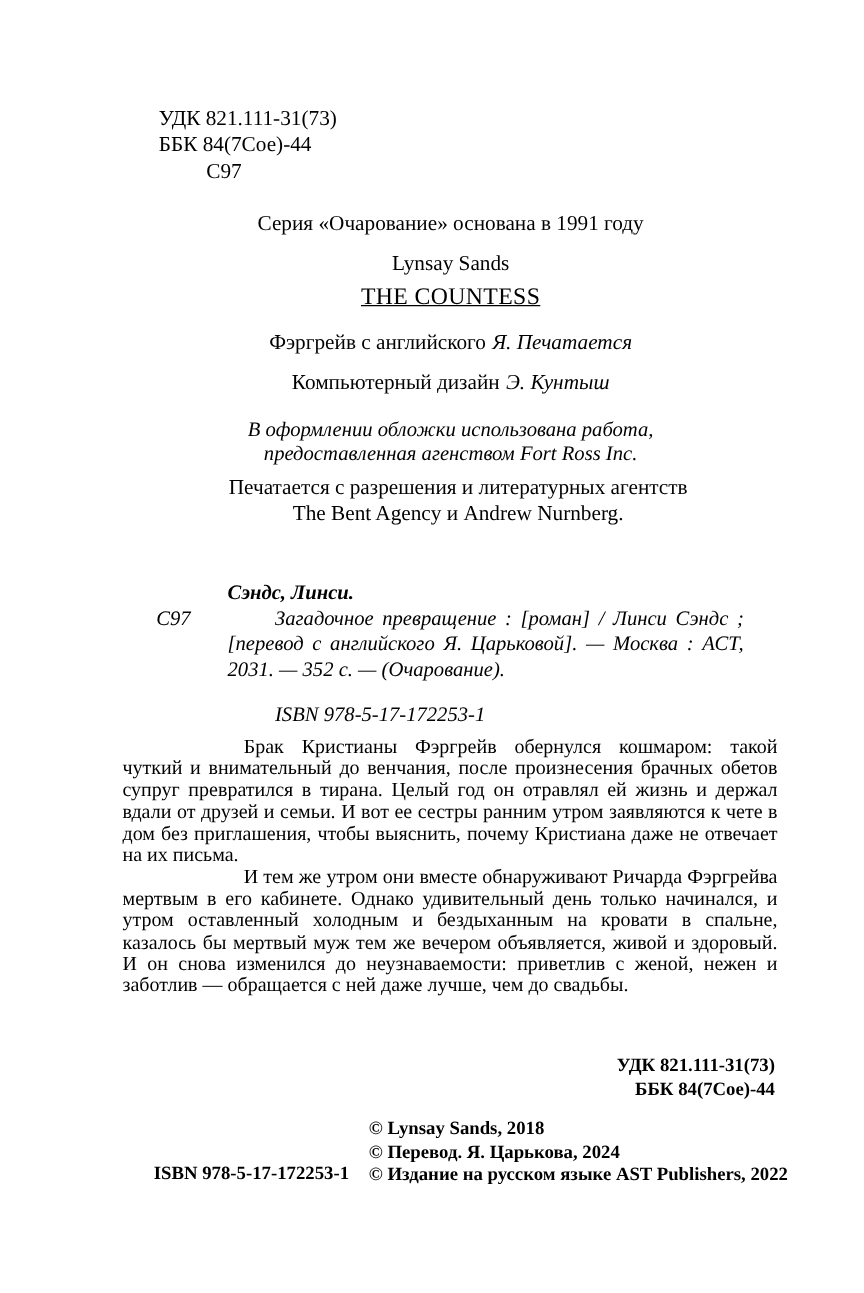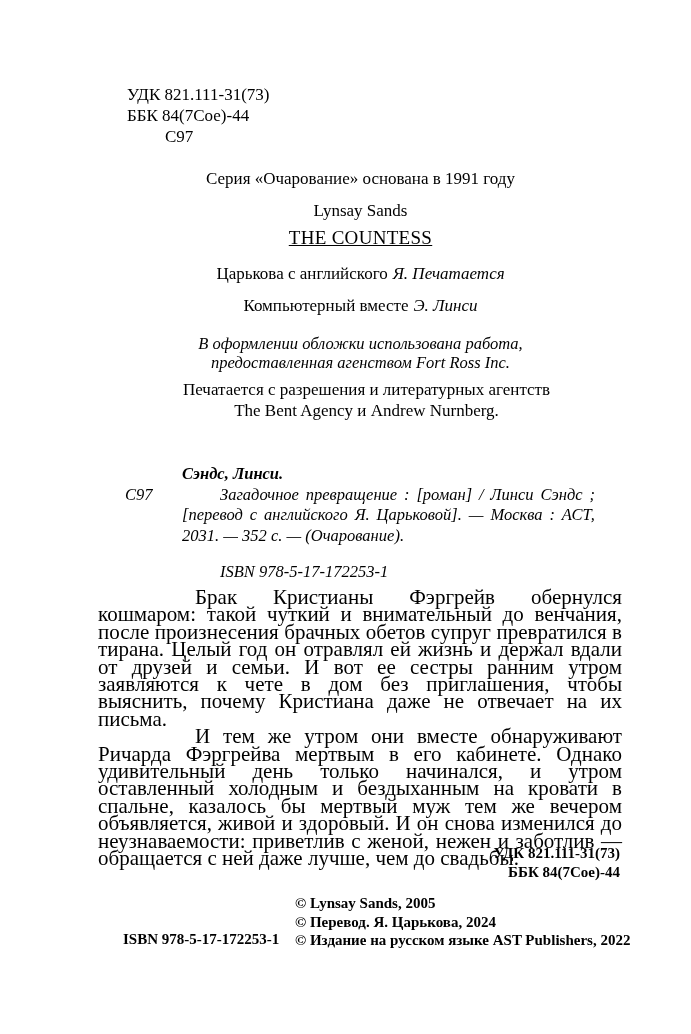--- a/index.html
+++ b/index.html
@@ -28,21 +28,21 @@
   .cover-note       { top:334px; font-size:16.5px; font-style:italic; line-height:19px; }
   .rights-note      { top:379px; font-size:17px; line-height:21px;padding-left:12px; }
 
   .catalog { left:110px; top:464px; width:470px; font-size:16.5px; line-height:20.5px;font-style:italic; }
   .catalog-author { margin-left:57px; font-weight:bold; }
   .catalog-row  { display:flex; }
   .catalog-sign { width:57px; flex:none; }
   .catalog-entry { flex:1; text-align:justify; text-indent:38px; }
   .catalog-isbn { margin-top:16px; margin-left:95px; }
 
-  .annotation { left:83px; top:589px; width:524px; font-size:21px; line-height:17.4px; text-align:justify; hyphens:manual; }
+  .annotation { left:83px; top:589px; width:524px; font-size:16px; line-height:17.4px; text-align:justify; hyphens:manual; }
   .annotation p { text-indent:97px; }
 
   .footer-codes { left:83px; top:844px; width:522px; text-align:right; font-weight:bold; font-size:15px; line-height:18.5px; }
 
   .copyright-block { left:280px; top:894px; font-weight:bold; font-size:15px; line-height:18.5px; }
   .copyright-isbn  { left:108px; top:931px; font-weight:bold; font-size:15px; }
 </style>
 </head>
 <body>
 
@@ -54,25 +54,25 @@
     <div class="sign">С97</div>
   </div>
 
   <div class="abs center series-line">Серия «Очарование» основана в 1991 году</div>
 
   <div class="abs center orig-author">Lynsay Sands</div>
 
   <div class="abs center orig-title">THE COUNTESS</div>
 
   <div class="abs center translation-line">
-    <span>Царькова с английского</span><span class="credit-name">Я. Печатается</span>
+    <span>Фэргрейв с английского</span><span class="credit-name">Я. Печатается</span>
   </div>
 
   <div class="abs center design-line">
-    <span>Компьютерный вместе</span><span class="credit-name">Э. Линси</span>
+    <span>Компьютерный дизайн</span><span class="credit-name">Э. Кунтыш</span>
   </div>
 
   <div class="abs center cover-note">
     <div>В оформлении обложки использована работа,</div>
     <div>предоставленная агенством Fort Ross Inc.</div>
   </div>
 
   <div class="abs center rights-note">
     <div>Печатается с разрешения и литературных агентств</div>
     <div>The Bent Agency и Andrew Nurnberg.</div>
@@ -91,20 +91,20 @@
     <p>Брак Кристианы Фэргрейв обернулся кошмаром: такой чуткий и внимательный до венчания, после произнесения брач­ных обетов супруг превратился в тирана. Целый год он отравлял ей жизнь и держал вдали от друзей и семьи. И вот ее сестры ранним утром заявляются к чете в дом без приглашения, чтобы выяснить, почему Кристиана даже не отвечает на их письма.</p>
     <p>И тем же утром они вместе обнаруживают Ричарда Фэр­грейва мертвым в его кабинете. Однако удивительный день только начинался, и утром оставленный холодным и бездыхан­ным на кровати в спальне, казалось бы мертвый муж тем же вечером объявляется, живой и здоровый. И он снова изменился до неузнаваемости: приветлив с женой, нежен и заботлив — обращается с ней даже лучше, чем до свадьбы.</p>
   </div>
 
   <div class="abs footer-codes">
     <div>УДК 821.111-31(73)</div>
     <div>ББК 84(7Сое)-44</div>
   </div>
 
   <div class="abs copyright-block">
-    <div>© Lynsay Sands, 2005</div>
+    <div>© Lynsay Sands, 2018</div>
     <div>© Перевод. Я. Царькова, 2024</div>
     <div>© Издание на русском языке AST Publishers, 2022</div>
   </div>
 
   <div class="abs copyright-isbn">ISBN 978-5-17-172253-1</div>
 
 </div>
 
 </body></html>

